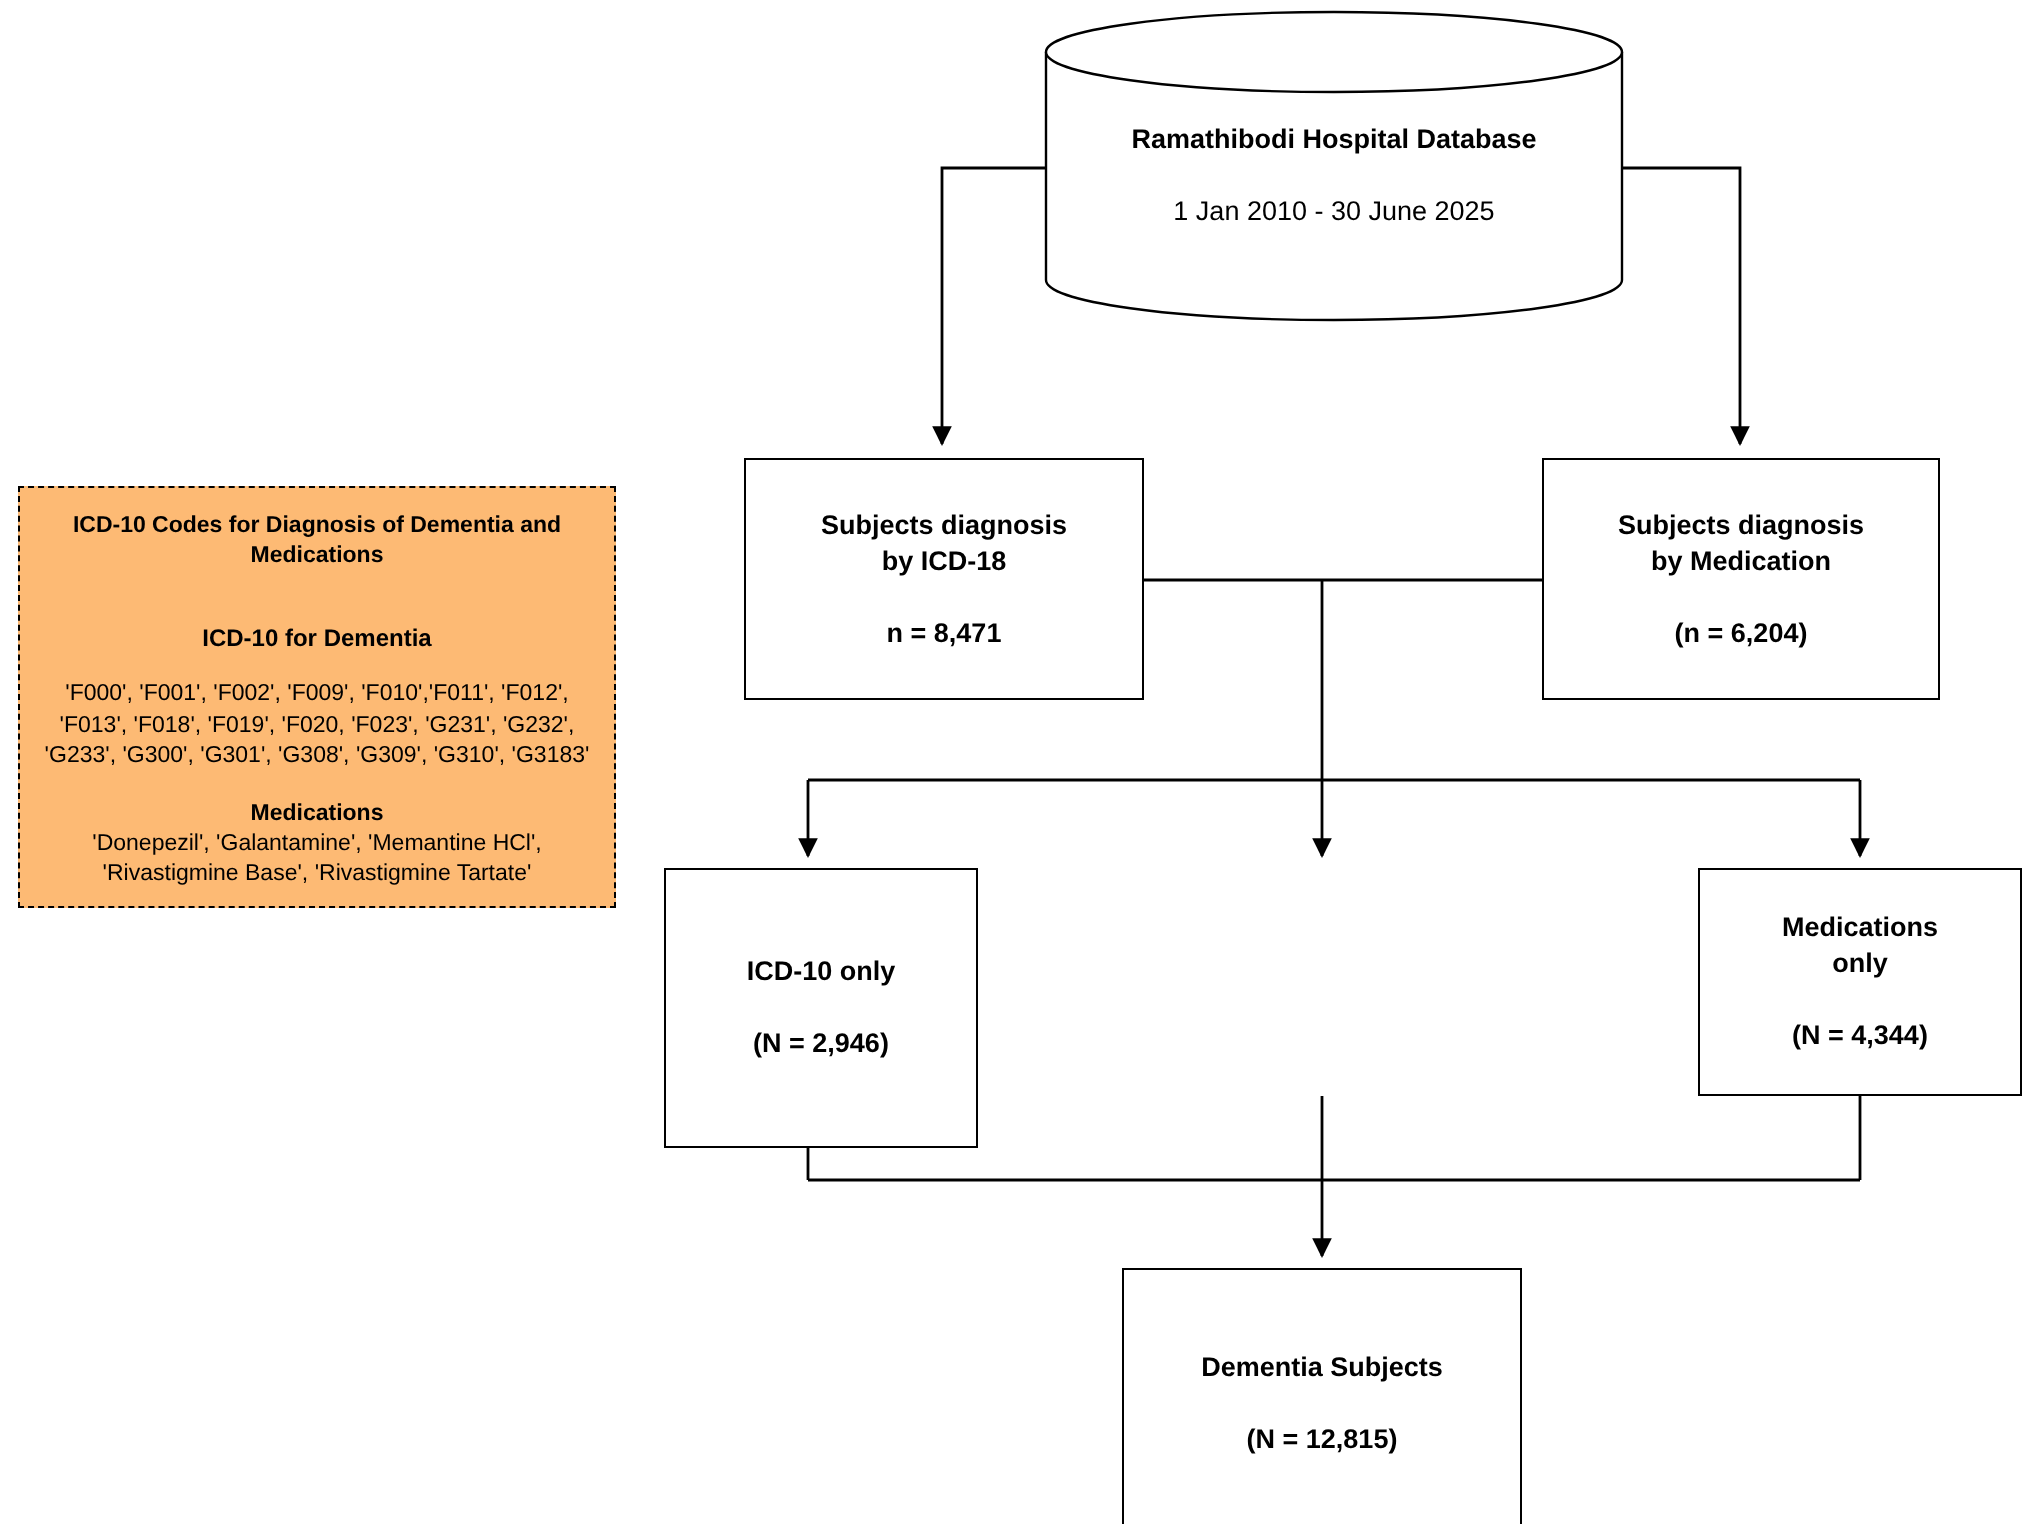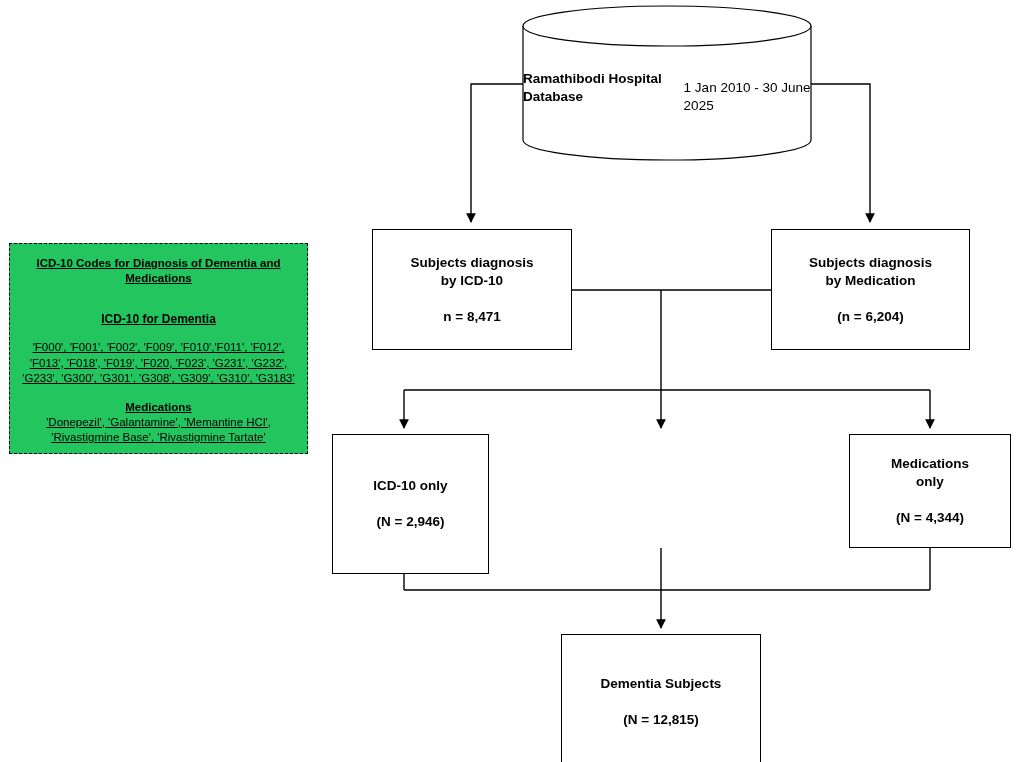--- a/index.html
+++ b/index.html
@@ -57,21 +57,21 @@
     width: 288px;
     height: 150px;
   }
   #db-text {
     position: absolute;
     left: 0;
     top: 0;
     width: 288px;
     height: 150px;
     display: flex;
-    flex-direction: row;
+    flex-direction: column;
     align-items: center;
     justify-content: center;
     padding-top: 10px;
     box-sizing: border-box;
     border-radius: 18px;
   }
   #db-title {
     font-weight: bold;
     font-size: 13.5px;
     line-height: 18px;
@@ -84,24 +84,23 @@
   }
   
   #legend-box {
     position: absolute;
     left: 9px;
     top: 243px;
     width: 299px;
     height: 211px;
     box-sizing: border-box;
     border: 1.6px dashed #000000;
-    background: #22c55e;
+    background: #fdba74;
     padding: 12px 8px 8px 8px;
     text-align: center;
-    text-decoration: underline;
   }
   #legend-box .lg-head {
     font-weight: bold;
     font-size: 11.5px;
     line-height: 15px;
   }
   #legend-box .lg-sub {
     font-weight: bold;
     font-size: 12px;
     line-height: 15px;
@@ -179,21 +178,21 @@
     <div class="lg-codes">'F000', 'F001', 'F002', 'F009', 'F010','F011', 'F012',
 'F013', 'F018', 'F019', 'F020, 'F023', 'G231', 'G232',
 'G233', 'G300', 'G301', 'G308', 'G309', 'G310', 'G3183'</div>
     <div class="lg-med-head">Medications</div>
     <div class="lg-meds">'Donepezil', 'Galantamine', 'Memantine HCl',
 'Rivastigmine Base', 'Rivastigmine Tartate'</div>
   </div>
 
   <div class="node" style="left:372px; top:229px; width:200px; height:121px;">
     <div class="t-bold">Subjects diagnosis</div>
-    <div class="t-bold">by ICD-10</div>
+    <div class="t-bold">by ICD-18</div>
     <div class="t-count">n = 8,471</div>
   </div>
 
   <div class="node" style="left:771px; top:229px; width:199px; height:121px;">
     <div class="t-bold">Subjects diagnosis</div>
     <div class="t-bold">by Medication</div>
     <div class="t-count">(n = 6,204)</div>
   </div>
 
   <div class="node" style="left:332px; top:434px; width:157px; height:140px;">

